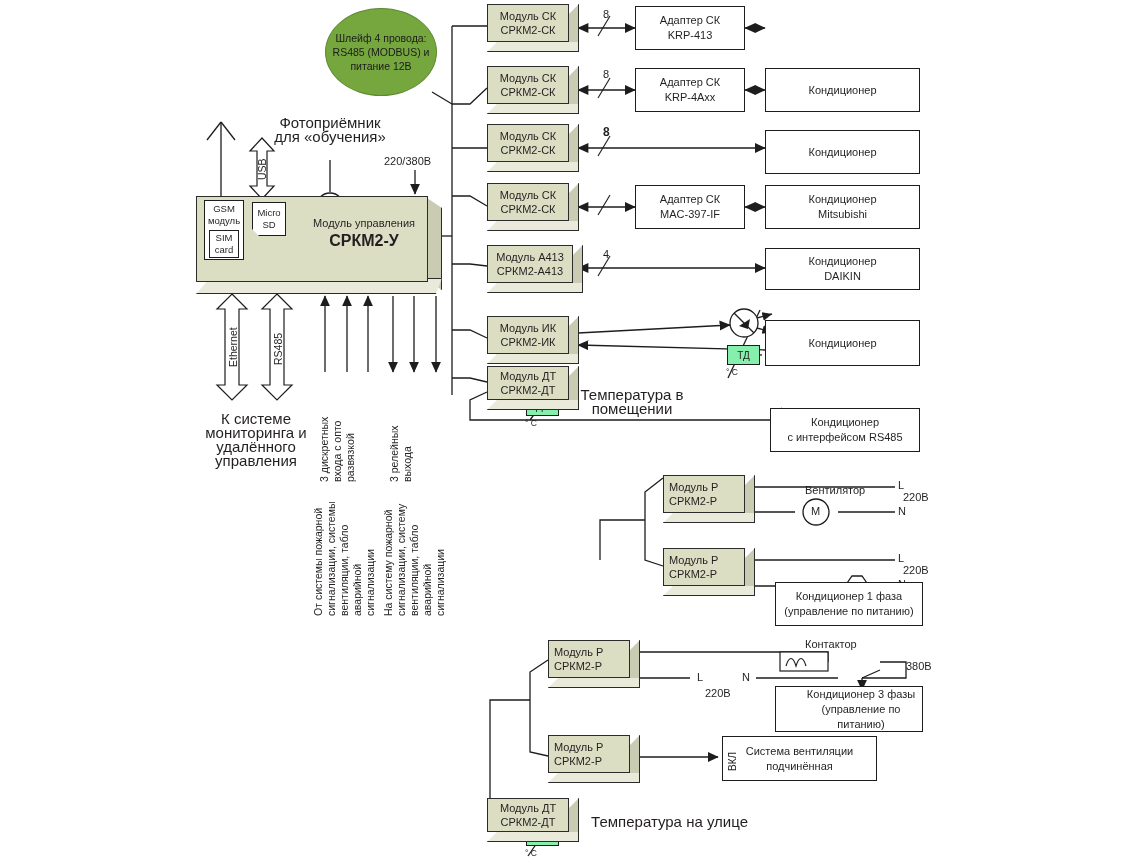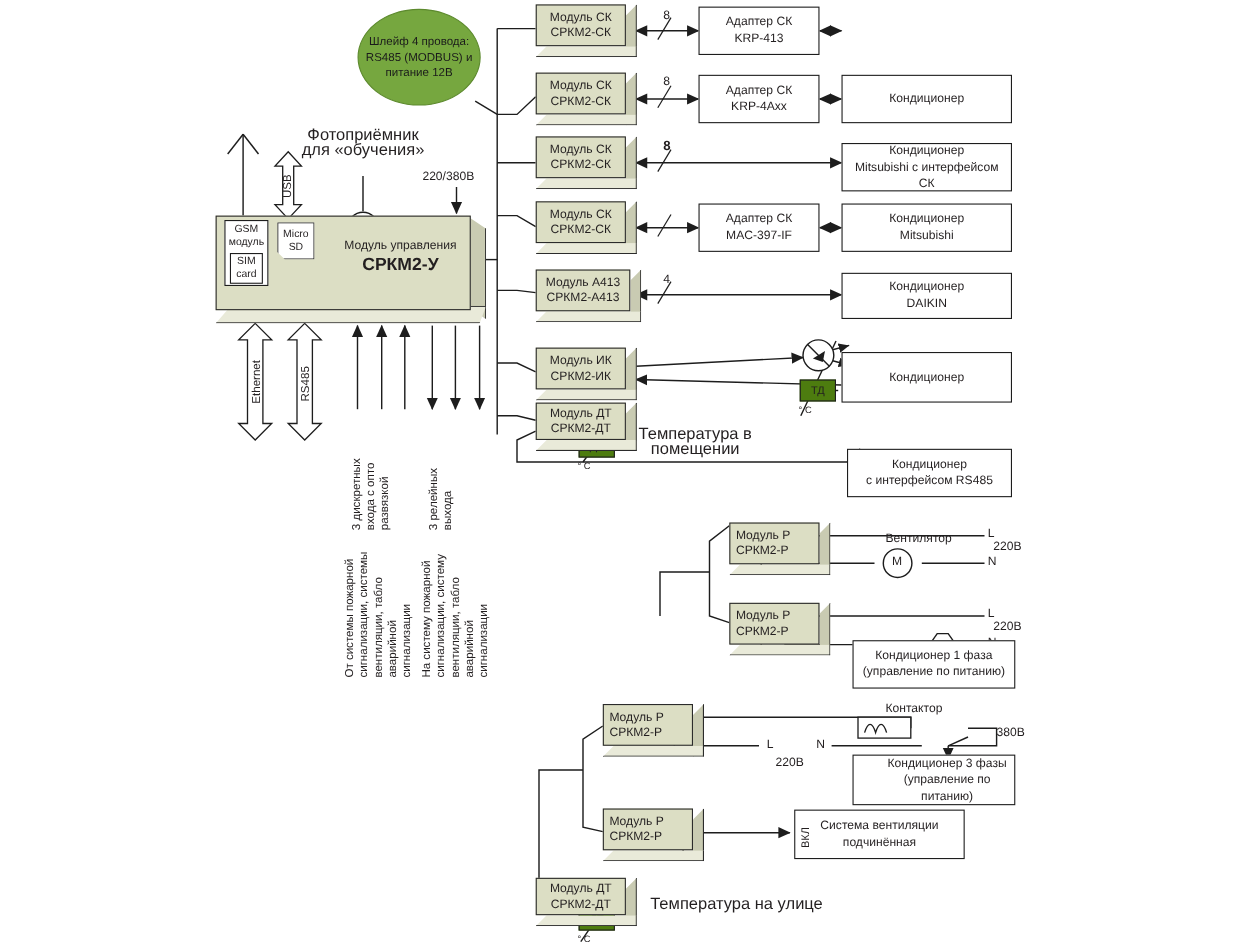--- a/index.html
+++ b/index.html
@@ -119,21 +119,21 @@
   .cpu-big{
     position:absolute;text-align:center;font-size:16px;font-weight:bold;
   }
   .minibox{
     position:absolute;background:#ffffff;border:1px solid #1d1d1d;
     box-sizing:border-box;
     font-size:9.5px;line-height:12px;text-align:center;
     display:flex;flex-direction:column;align-items:center;justify-content:center;
   }
   .sensorbox{
-    position:absolute;background:#4d7c0f;border:1px solid #1d1d1d;
+    position:absolute;background:#86efac;border:1px solid #1d1d1d;
     box-sizing:border-box;font-size:10px;
     display:flex;align-items:center;justify-content:center;
   }
   .tiny{
     position:absolute;font-size:8.5px;
   }
 </style>
 </head>
 <body>
 
@@ -315,20 +315,24 @@
   <div class="cpu-big" style="left:296px;top:232px;width:136px;">СРКМ2-У</div>
 
   <div class="txt" style="left:268px;top:116px;width:124px;">Фотоприёмник
 для «обучения»</div>
   <div class="num" style="left:384px;top:155px;">220/380В</div>
 
   <div class="vert ctr" style="left:256px;top:152px;height:34px;">USB</div>
   <div class="vert ctr" style="left:227px;top:318px;height:58px;">Ethernet</div>
   <div class="vert ctr" style="left:272px;top:324px;height:50px;">RS485</div>
 
+  <div class="txt" style="left:198px;top:412px;width:116px;">К системе
+мониторинга и
+удалённого
+управления</div>
   <div class="vert" style="left:318px;top:386px;height:96px;">3 дискретных
 входа с опто
 развязкой</div>
   <div class="vert" style="left:312px;top:494px;height:122px;">От системы пожарной
 сигнализации, системы
 вентиляции, табло
 аварийной сигнализации</div>
   <div class="vert" style="left:388px;top:386px;height:96px;">3 релейных
 выхода</div>
   <div class="vert" style="left:382px;top:494px;height:122px;">На систему пожарной
@@ -372,21 +376,20 @@
     <div class="side"></div>
     <div class="bot"></div>
     <div class="face">
       <span>Модуль СК</span>
       <span>СРКМ2-СК</span>
     </div>
   </div>
   <div class="num b" style="left:603px;top:125px;">8</div>
   <div class="box" style="left:765px;top:130px;width:155px;height:44px;">
     <span>Кондиционер</span>
-    <span class="l2">Mitsubishi   с интерфейсом СК</span>
   </div>
 
   <div class="mod" style="left:487px;top:183px;width:92px;height:48px;">
     <div class="side"></div>
     <div class="bot"></div>
     <div class="face">
       <span>Модуль СК</span>
       <span>СРКМ2-СК</span>
     </div>
   </div>

